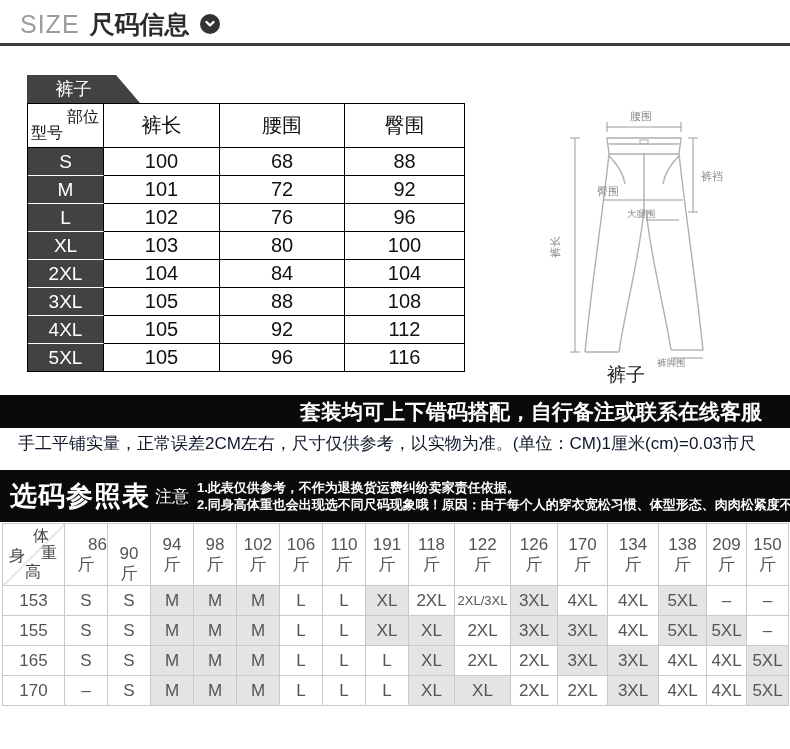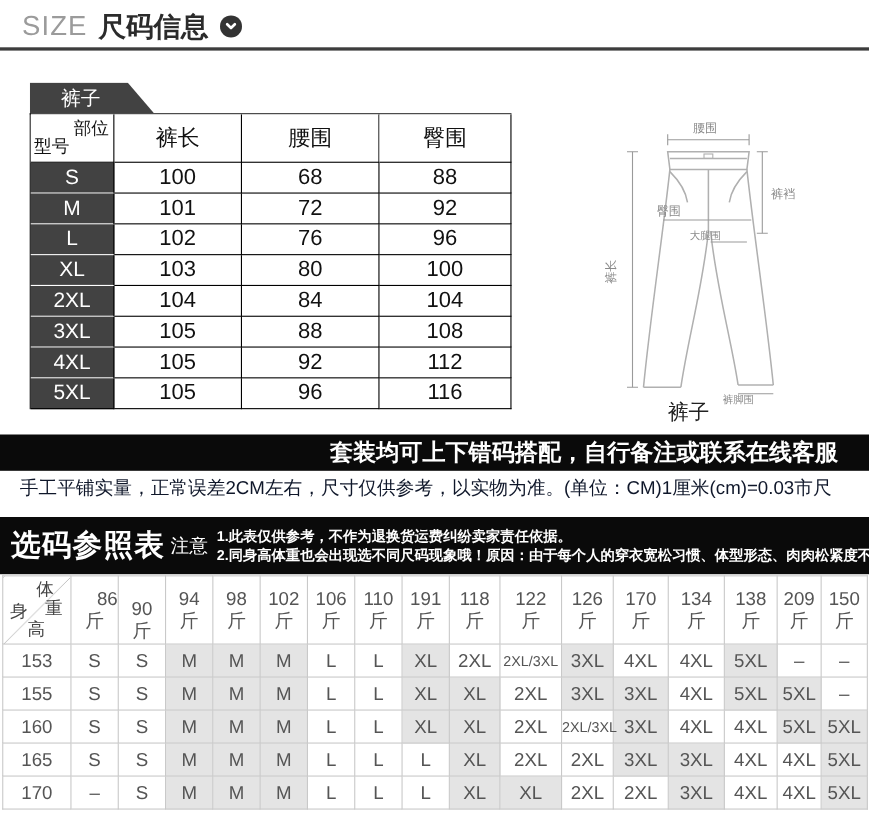--- a/index.html
+++ b/index.html
@@ -362,39 +362,20 @@
         <td class="shade">XL</td>
         <td>2XL</td>
         <td class="shade">3XL</td>
         <td class="shade">3XL</td>
         <td>4XL</td>
         <td class="shade">5XL</td>
         <td class="shade">5XL</td>
         <td>–</td>
       </tr>
       <tr>
-        <td>160</td>
-        <td>S</td>
-        <td>S</td>
-        <td class="shade">M</td>
-        <td class="shade">M</td>
-        <td class="shade">M</td>
-        <td>L</td>
-        <td>L</td>
-        <td class="shade">XL</td>
-        <td class="shade">XL</td>
-        <td>2XL</td>
-        <td class="small">2XL/3XL</td>
-        <td class="shade">3XL</td>
-        <td>4XL</td>
-        <td>4XL</td>
-        <td class="shade">5XL</td>
-        <td class="shade">5XL</td>
-      </tr>
-      <tr>
         <td>165</td>
         <td>S</td>
         <td>S</td>
         <td class="shade">M</td>
         <td class="shade">M</td>
         <td class="shade">M</td>
         <td>L</td>
         <td>L</td>
         <td>L</td>
         <td class="shade">XL</td>

